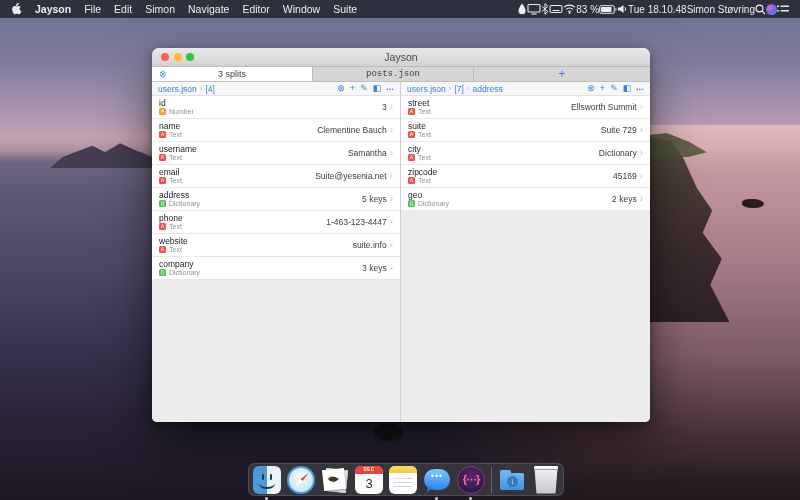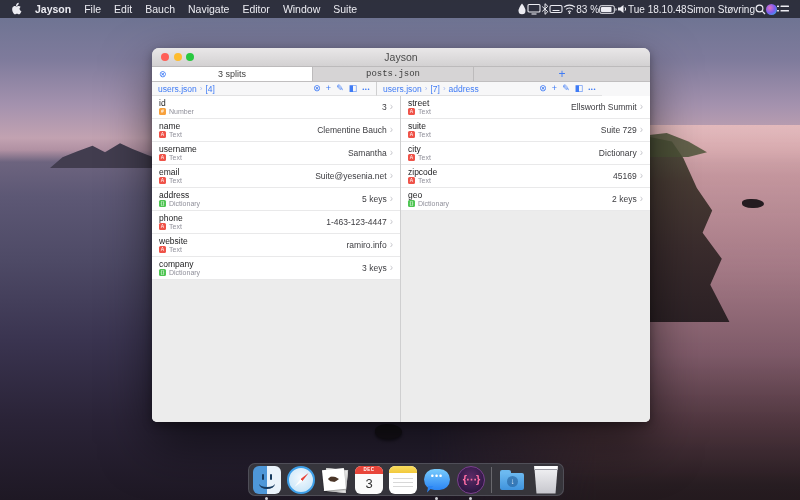--- a/index.html
+++ b/index.html
@@ -49,21 +49,21 @@
   .light.r{background:#ff5f57;}.light.y{background:#febc2e;}.light.g{background:#28c840;}
 
   .tabbar{display:flex;height:14px;background:#d6d4d5;border-bottom:1px solid #c0bebf;font-size:9px;color:#3d3d3d;}
   .tab{display:flex;align-items:center;justify-content:center;border-right:1px solid #bdbbbc;position:relative;}
   .tab.active{background:#fff;}
   .tab0{width:160px;}.tab1{width:160px;font-family:Liberation Mono, monospace;}.tab2{width:161px;}
   .tab-close{position:absolute;left:7px;color:#3f7bf5;font-size:9px;line-height:1;}
   .tab-add{flex:1;display:flex;align-items:center;justify-content:center;color:#3f7bf5;font-size:12px;}
 
   .pathrow{display:flex;height:14px;background:#f7f7f8;}
-  .pane-path{width:225px;box-sizing:border-box;display:flex;align-items:center;gap:3px;padding:0 6px;border-bottom:1px solid #e2e2e3;}
+  .pane-path{width:249px;box-sizing:border-box;display:flex;align-items:center;gap:3px;padding:0 6px;border-bottom:1px solid #e2e2e3;}
   .pane-path.left{border-right:1px solid #cfcfd0;}
   .crumb{color:#3f7bf5;font-size:8.5px;white-space:nowrap;}
   .crumb-sep{color:#a9bdf2;font-size:8px;}
   .path-icons{margin-left:auto;display:flex;align-items:center;gap:5px;color:#3f7bf5;}
   .pi{font-size:9px;line-height:1;font-style:normal;}
   .pi.more{font-size:6px;letter-spacing:.5px;}
 
   .content{display:flex;height:327px;}
   .pane{width:249px;box-sizing:border-box;background:#ececec;}
   .pane.left{border-right:1px solid #cfcfd0;}
@@ -147,21 +147,21 @@
   <div class="menubar">
     <div class="mb-left">
       <span>
         <svg width="11" height="13" viewBox="0 0 13 16" fill="#ececf2">
             <path d="M8.4 3.7c.6-.7 1-1.7.9-2.7-.9.1-1.9.6-2.5 1.3-.5.6-1 1.6-.9 2.6 1 .1 1.9-.5 2.5-1.2zm1.8 4.9c0-1.7 1.4-2.5 1.4-2.5-.8-1.1-2-1.3-2.4-1.3-1 -.1-2 .6-2.5.6-.5 0-1.3-.6-2.2-.6-1.1 0-2.2.7-2.8 1.7-1.2 2.1-.3 5.2.9 6.9.6.8 1.3 1.8 2.2 1.7.9 0 1.2-.6 2.3-.6 1.1 0 1.4.6 2.3.6 1 0 1.6-.9 2.2-1.7.7-1 1-1.9 1-2-.1 0-2-.8-2.4-2.8z"></path>
           </svg>
       </span>
       <span class="mb-app">Jayson</span>
       <span class="mb-item">File</span>
       <span class="mb-item">Edit</span>
-      <span class="mb-item">Bauch</span>
+      <span class="mb-item">Simon</span>
       <span class="mb-item">Navigate</span>
       <span class="mb-item">Editor</span>
       <span class="mb-item">Window</span>
       <span class="mb-item">Suite</span>
     </div>
     <div class="mb-right">
       <span>
         <svg width="10" height="12" viewBox="0 0 10 12" fill="#ececf2">
             <path d="M5 .5C5 .5 1.5 5 1.5 7.7a3.5 3.5 0 0 0 7 0C8.5 5 5 .5 5 .5z"></path>
           </svg>
@@ -356,21 +356,21 @@
         </div>
         <div class="row">
           <div class="kcol">
               <span class="k">website</span>
             <span class="trow">
                 <i class="badge" data-type="Text">A</i>
                 <span class="tname">Text</span>
               </span>
             </div>
           <div class="vcol">
-              <span class="v">ramiro.info</span>
+              <span class="v">suite.info</span>
               <span class="chev">›</span>
             </div>
         </div>
         <div class="row">
           <div class="kcol">
               <span class="k">company</span>
             <span class="trow">
                 <i class="badge" data-type="Dictionary">{}</i>
                 <span class="tname">Dictionary</span>
               </span>

